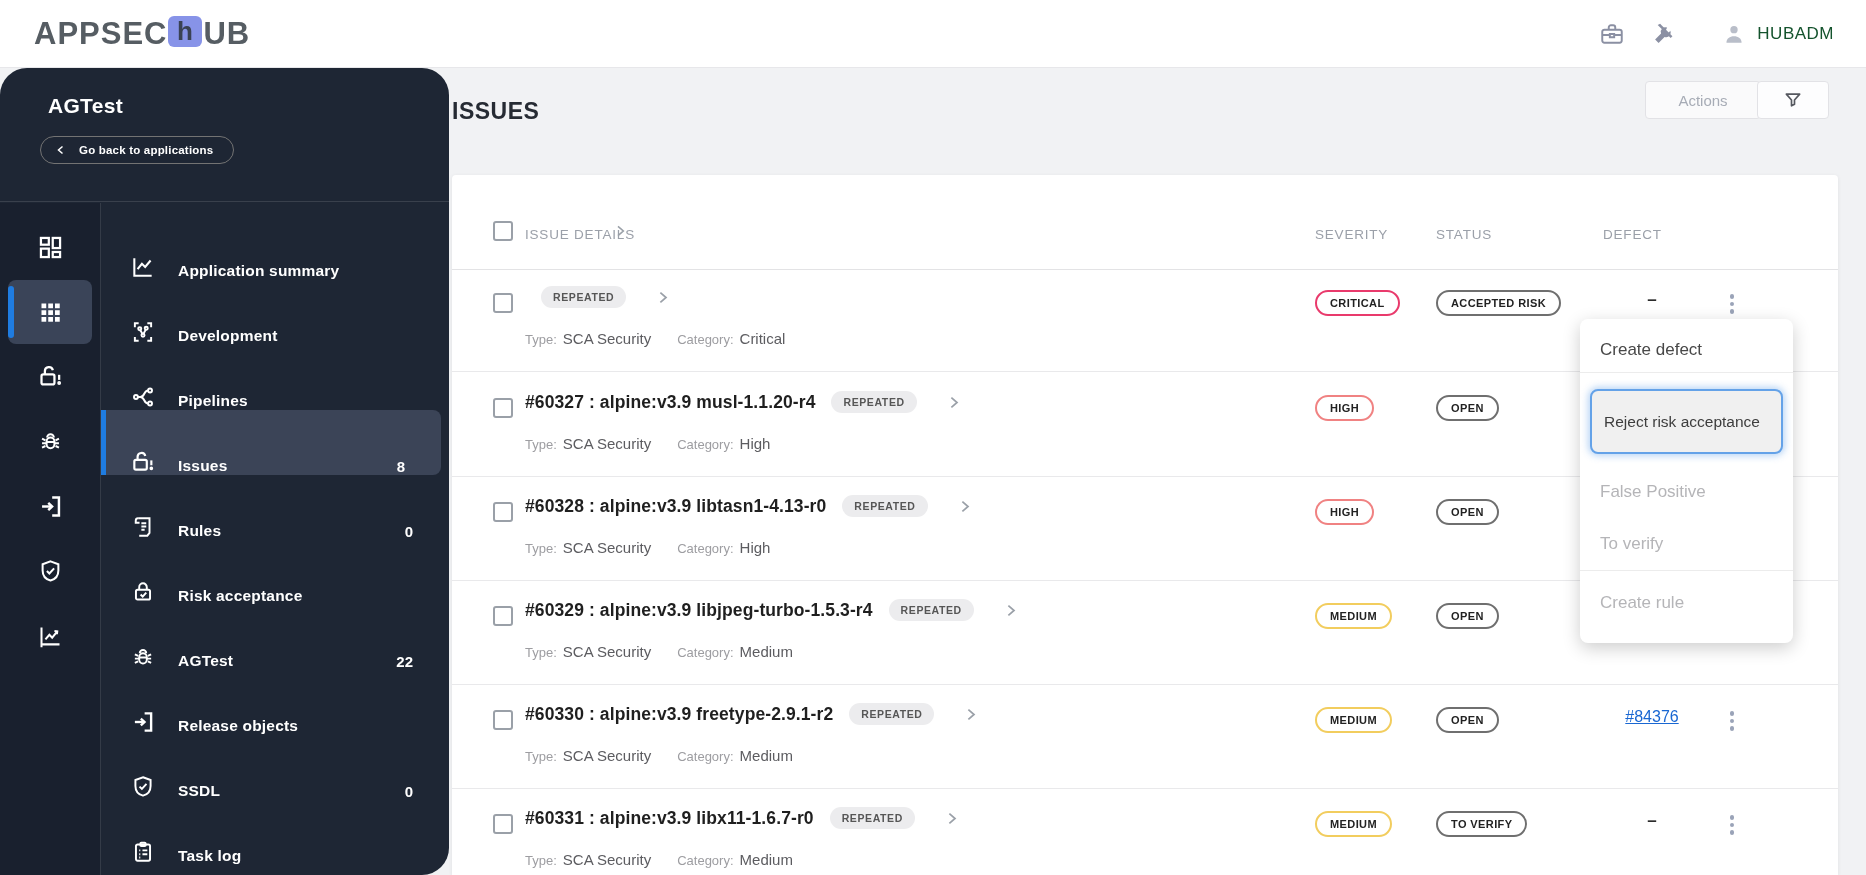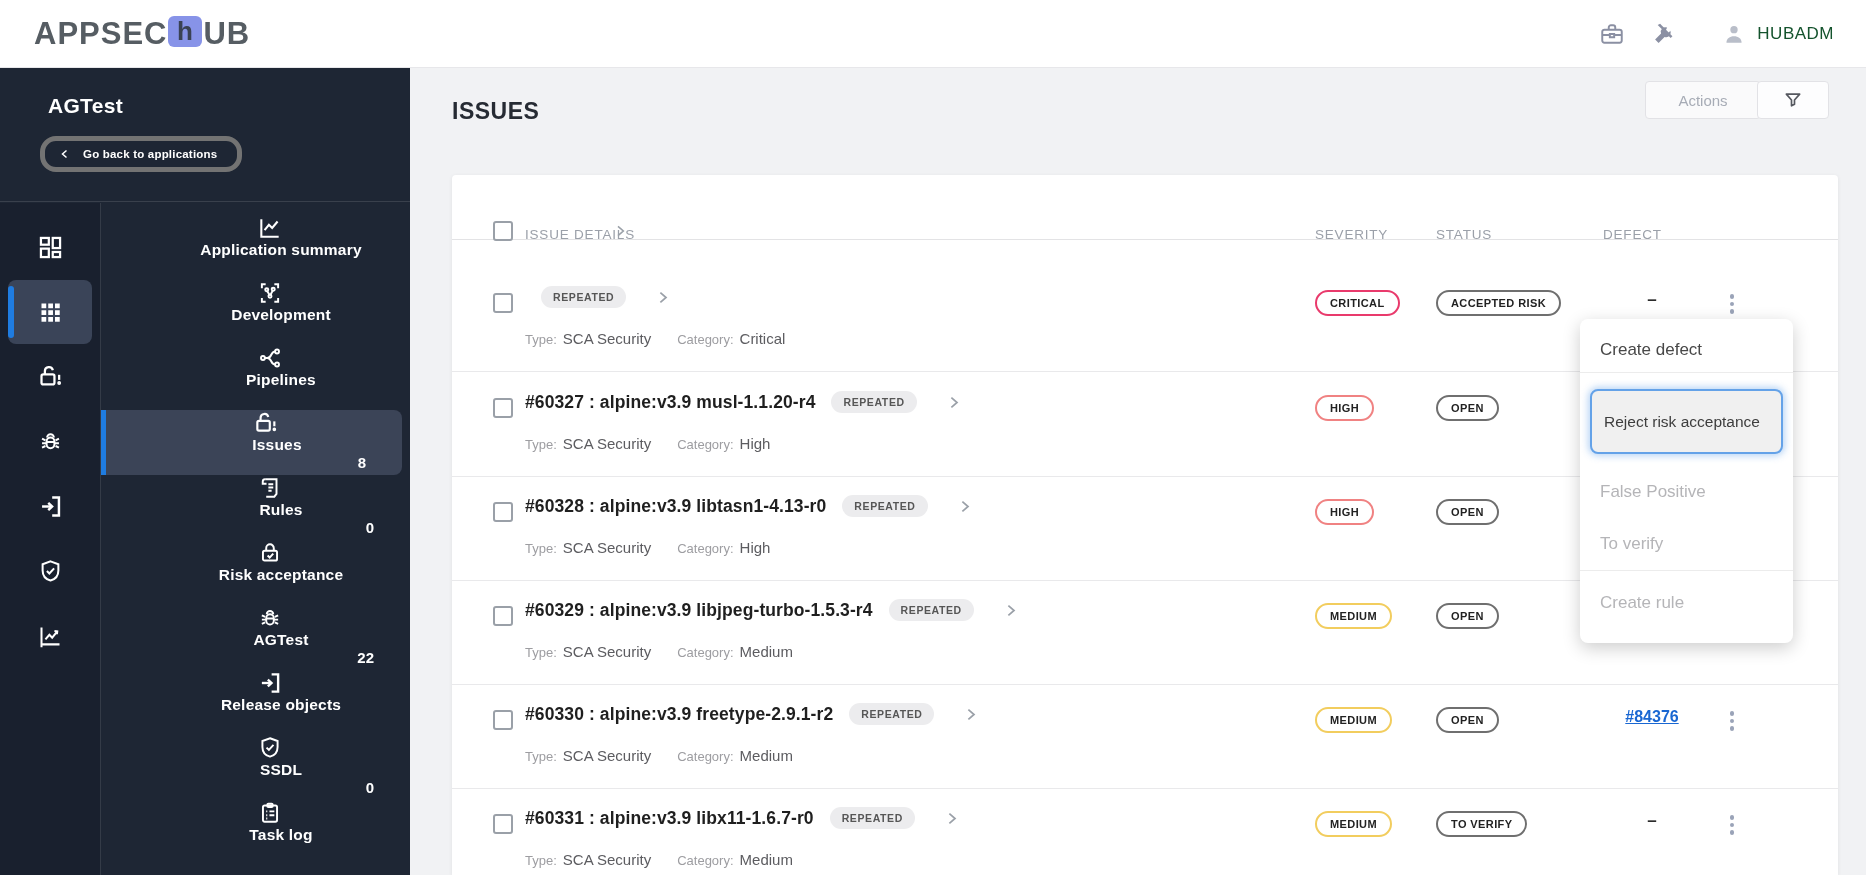--- a/index.html
+++ b/index.html
@@ -12,56 +12,56 @@
   .logo { display:flex; align-items:flex-start; margin-left:34px; font-weight:bold; font-size:31px;
           letter-spacing:1px; color:#565d63; }
   .logo .htile { display:inline-flex; align-items:center; justify-content:center; width:34px; height:31px;
           background:#8793e8; border-radius:6px; color:#3a4254; margin:0 1px; font-size:26px; font-weight:bold; }
   .top-right { margin-left:auto; display:flex; align-items:center; gap:26px; margin-right:32px; }
   .tool-icon { width:26px; height:26px; cursor:pointer; }
   .userbox { display:flex; align-items:center; gap:10px; margin-left:18px; }
   .username { font-size:17px; color:#14532d; letter-spacing:.5px; }
 
   
-  .sidebar { position:absolute; left:0; top:68px; width:410px; bottom:0; background:#1e2634; z-index:20; }
+  .sidebar { position:absolute; left:0; top:68px; width:449px; bottom:0; background:#1e2634; z-index:20;border-radius:27px; }
   .side-header { height:134px; border-bottom:1px solid rgba(255,255,255,.12); padding:26px 0 0 48px; }
   .app-name { color:#ffffff; font-size:21px; font-weight:bold; letter-spacing:.3px; }
   .back-btn { display:inline-flex; align-items:center; gap:12px; margin-top:18px; margin-left:-8px;
-              border:5px solid #737373; border-radius:16px; padding:7px 20px 7px 14px; color:#ffffff;
+              border:1px solid #737373; border-radius:16px; padding:7px 20px 7px 14px; color:#ffffff;
               font-size:11.5px; font-weight:bold; letter-spacing:.2px; cursor:pointer; background:transparent; }
   .back-btn svg { width:12px; height:12px; }
   .side-body { position:absolute; top:135px; left:0; right:0; bottom:0; display:flex; }
   .rail { width:101px; background:#19202e; border-right:1px solid rgba(255,255,255,.12); padding-top:12px; }
   .rail-cell { height:65px; display:flex; align-items:center; justify-content:center; position:relative; cursor:pointer; }
   .rail-cell svg { width:27px; height:27px; }
   .rail-cell.sel { margin:0 8px; border-radius:8px; background:#3a4458; height:64px; }
   .rail-cell.sel::before { content:""; position:absolute; left:0; top:6px; bottom:6px; width:6px;
                            background:#1f7ce0; border-radius:4px; }
   .menu { flex:1; padding-top:12px; }
-  .menu-item { height:65px; display:flex; align-items:center; padding-left:29px; cursor:pointer; position:relative;flex-direction:column; }
+  .menu-item { height:65px; display:flex; align-items:flex-end; padding-left:29px; cursor:pointer; position:relative; }
   .menu-item svg { width:26px; height:26px; flex:0 0 26px; }
   .menu-item .lbl { color:#ffffff; font-size:15.5px; font-weight:bold; margin-left:22px; letter-spacing:.2px; }
   .menu-item .cnt { margin-left:auto; margin-right:36px; color:#ffffff; font-size:15px; font-weight:bold; }
   .menu-item.sel { background:#3b4457; margin-right:8px; border-radius:0 8px 8px 0; border-left:5px solid #1f7ce0;
                    padding-left:24px; }
 
   
   .main { position:absolute; left:410px; top:68px; right:0; bottom:0; }
   .page-title { position:absolute; left:42px; top:30px; font-size:23px; font-weight:bold; color:#262b33; letter-spacing:.5px; }
   .actions-btn { position:absolute; left:1235px; top:13px; width:116px; height:38px; background:#fafafb;
                  border:1px solid #e2e2e6; border-radius:4px; color:#a7acb6; font-size:15px;
                  display:flex; align-items:center; justify-content:center; cursor:pointer; }
   .filter-btn { position:absolute; left:1347px; top:13px; width:72px; height:38px; background:#fdfdfe;
                 border:1px solid #e2e2e6; border-radius:4px; display:flex; align-items:center; justify-content:center; cursor:pointer; }
   .filter-btn svg { width:20px; height:20px; }
 
   .card { position:absolute; left:42px; top:107px; width:1386px; bottom:0; background:#ffffff;
           border-radius:4px 4px 0 0; box-shadow:0 1px 4px rgba(0,0,0,.07); }
 
-  .thead { position:absolute; left:0; right:0; top:0; height:65px; border-bottom:1px solid #e3e3e5; }
+  .thead { position:absolute; left:0; right:0; top:0; height:95px; border-bottom:1px solid #e3e3e5; }
   .th-details { position:absolute; left:73px; top:52px; font-size:13.5px; color:#9ba0a9; letter-spacing:.8px; }
   .th-chev { position:absolute; left:160px; top:48px; }
   .th-sev { position:absolute; left:863px; top:52px; font-size:13.5px; color:#9ba0a9; letter-spacing:.8px; }
   .th-status { position:absolute; left:984px; top:52px; font-size:13.5px; color:#9ba0a9; letter-spacing:.8px; }
   .th-defect { position:absolute; left:1151px; top:52px; font-size:13.5px; color:#9ba0a9; letter-spacing:.8px; }
 
   .checkbox { width:20px; height:20px; border:2px solid #9aa0a8; border-radius:3px; background:#fff; cursor:pointer; }
   .thead .checkbox { position:absolute; left:41px; top:46px; }
 
   .row { position:absolute; left:0; right:0; height:104px; border-bottom:1px solid #e9e9eb; }
@@ -73,21 +73,21 @@
   .row-chev { margin-left:28px; cursor:pointer; display:flex; }
   .row-sub { position:absolute; left:73px; top:62px; font-size:13px; color:#9d9da1; }
   .row-sub .val { color:#5c5c60; font-size:15px; margin-left:6px; }
   .row-sub .cat { margin-left:26px; }
   .pill { display:inline-flex; align-items:center; justify-content:center; font-size:11px; font-weight:bold;
           letter-spacing:.4px; color:#222; border:2px solid #6f6f6f; border-radius:15px; padding:5px 13px; white-space:nowrap; }
   .sev-cell { position:absolute; left:863px; top:22px; }
   .status-cell { position:absolute; left:984px; top:22px; }
   .defect-cell { position:absolute; left:1150px; top:22px; width:100px; text-align:center;
                  font-size:17px; font-weight:bold; color:#2b2b2b; }
-  .defect-cell a { color:#1967d2; font-weight:bold; font-size:16px; text-decoration:underline; cursor:pointer; }
+  .defect-cell a { color:#1967d2; font-weight:normal; font-size:16px; text-decoration:underline; cursor:pointer; }
   .kebab { position:absolute; left:1265px; top:22px; width:30px; height:28px; display:flex; flex-direction:column;
            align-items:center; justify-content:center; gap:3px; cursor:pointer; }
   .kebab i { width:4.5px; height:4.5px; border-radius:50%; background:#9aa3b8; }
 
   
   .ctx { position:absolute; left:1580px; top:319px; width:213px; background:#ffffff; border-radius:8px;
          box-shadow:0 5px 18px rgba(0,0,0,.20); z-index:40; padding:8px 0; }
   .ctx .mi { font-size:17px; color:#484848; padding:0 20px; height:45px; display:flex; align-items:center; cursor:pointer; }
   .ctx .divider { height:1px; background:#ececec; }
   .ctx .mi-focus { margin:16px 10px 12px; height:65px; border:2px solid #64a2e8; border-radius:8px;

